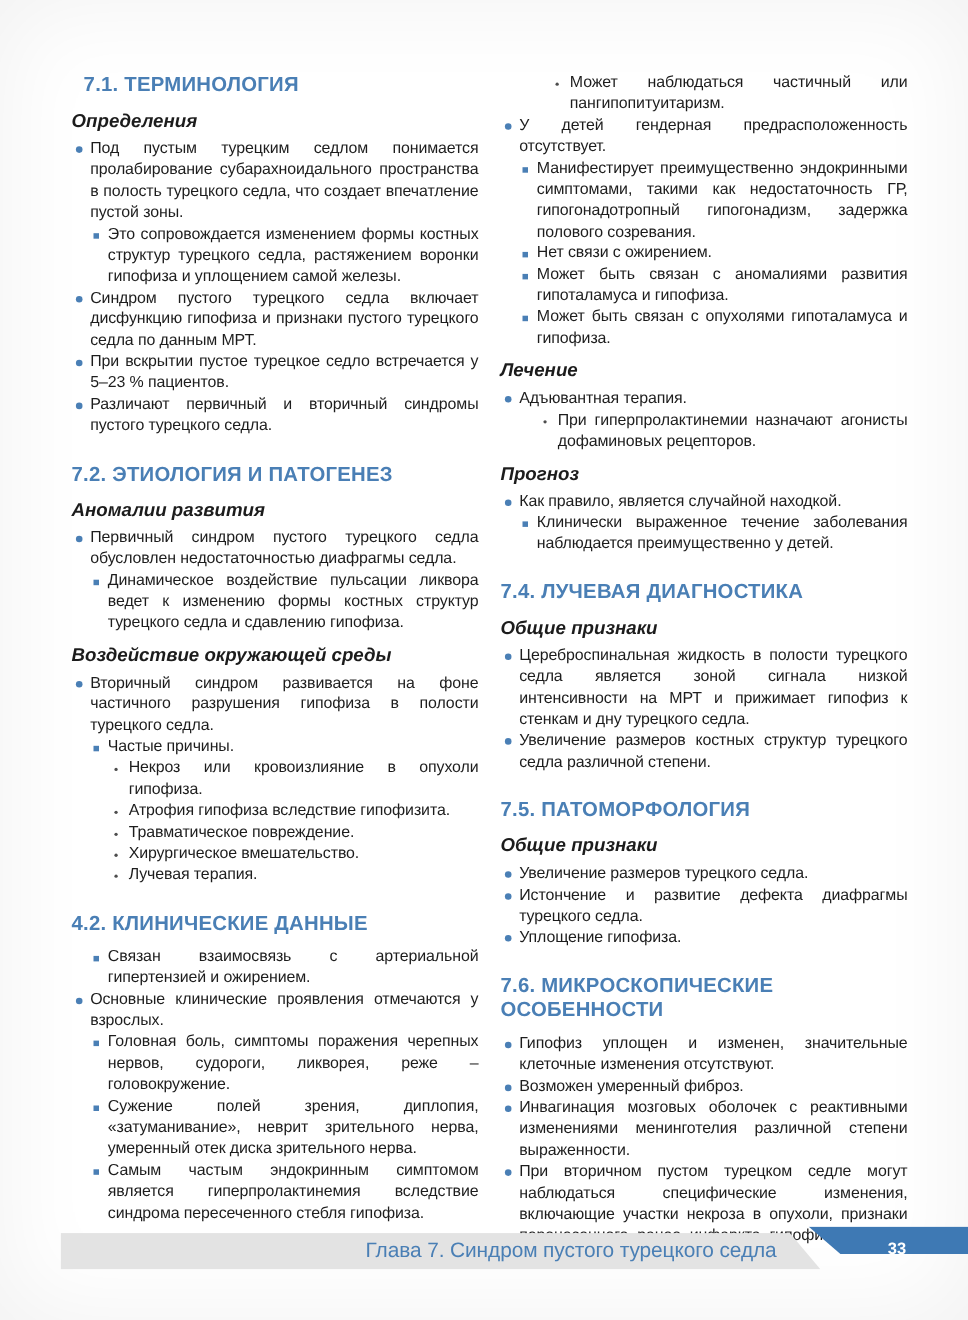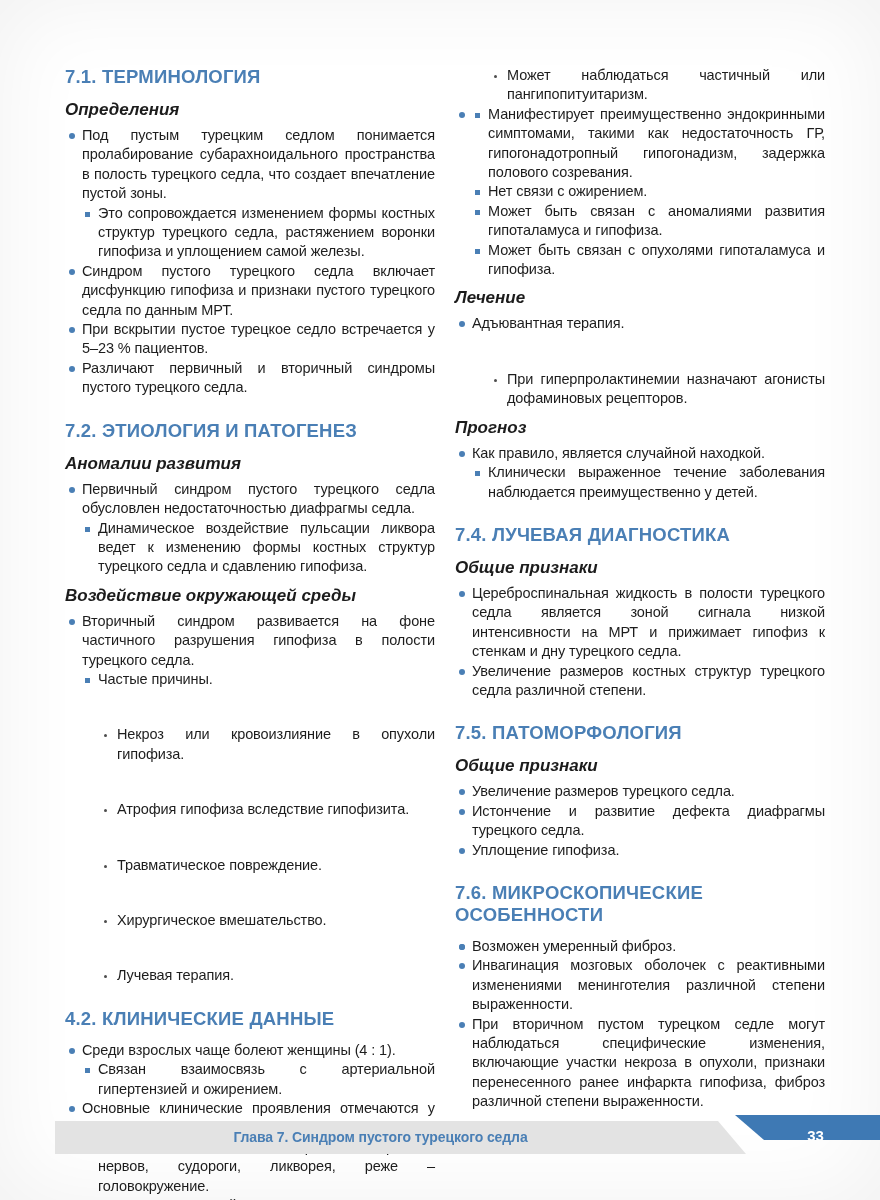--- a/index.html
+++ b/index.html
@@ -14,21 +14,21 @@
     color: #1d1d1d;
     box-shadow: inset 0 0 90px rgba(0,0,0,0.06);
   }
   .col {
     position: absolute;
     top: 66px;
     width: 370px;
   }
   .col-left  { left: 65px;  }
   .col-right { left: 455px; }
-  .col > :first-child { margin-top: 0; }
+  .col > :first-child { margin-top: 0; margin-left: 11px; }
 
   .section-heading {
     font-size: 18.5px;
     line-height: 22px;
     font-weight: 700;
     color: #4a7fb5;
     letter-spacing: 0.2px;
     margin: 22px 0 11px 0;
   }
   .subheading {
@@ -42,21 +42,21 @@
   .li {
     position: relative;
     font-size: 14.5px;
     line-height: 19.4px;
     letter-spacing: -0.1px;
     text-align: justify;
     margin: 0;
   }
   .lvl1 { padding-left: 17px; }
   .lvl2 { padding-left: 33px; }
-  .lvl3 { padding-left: 52px; margin-top: 36px; }
+  .lvl3 { padding-left: 52px; }
   .marker { position: absolute; display: inline-block; }
   .m1 {
     left: 4px; top: 7px;
     width: 6px; height: 6px;
     border-radius: 50%;
     background: #4a7fb5;
   }
   .m2 {
     left: 20px; top: 8px;
     width: 5px; height: 5px;
@@ -73,24 +73,24 @@
   .footer-bar {
     position: absolute;
     left: 55px; top: 1121px;
     width: 691px; height: 33px;
     background: #e3e3e3;
     clip-path: polygon(0 0, 663px 0, 691px 100%, 0 100%);
   }
   .footer-chapter {
     display: block;
     line-height: 33px;
-    text-align: center;
+    text-align: right;
     padding-right: 40px;
-    font-size: 14px;
-    font-weight: 700;
+    font-size: 19px;
+    font-weight: 400;
     color: #4a7fb5;
     letter-spacing: -0.1px;
   }
   .footer-ribbon {
     position: absolute;
     left: 706px; top: 1115px;
     width: 174px; height: 25px;
     background: #3e79b4;
     clip-path: polygon(29px 0, 100% 0, 100% 100%, 58px 100%);
   }
@@ -122,51 +122,50 @@
       <div class="li lvl2"><span class="marker m2"></span><span class="txt">Динамическое воздействие пульсации ликвора ведет к изменению формы костных структур турецкого седла и сдавлению гипофиза.</span></div>
       <div class="subheading">Воздействие окружающей среды</div>
       <div class="li lvl1"><span class="marker m1"></span><span class="txt">Вторичный синдром развивается на фоне частичного разрушения гипофиза в полости турецкого седла.</span></div>
       <div class="li lvl2"><span class="marker m2"></span><span class="txt">Частые причины.</span></div>
       <div class="li lvl3"><span class="marker m3"></span><span class="txt">Некроз или кровоизлияние в опухоли гипофиза.</span></div>
       <div class="li lvl3"><span class="marker m3"></span><span class="txt">Атрофия гипофиза вследствие гипофизита.</span></div>
       <div class="li lvl3"><span class="marker m3"></span><span class="txt">Травматическое повреждение.</span></div>
       <div class="li lvl3"><span class="marker m3"></span><span class="txt">Хирургическое вмешательство.</span></div>
       <div class="li lvl3"><span class="marker m3"></span><span class="txt">Лучевая терапия.</span></div>
       <div class="section-heading">4.2. КЛИНИЧЕСКИЕ ДАННЫЕ</div>
-      <div class="li lvl1"><span class="marker m1"></span><span class="txt">Среди взрослых чаще болеют женщины (4 : 1).</span></div>
       <div class="li lvl2"><span class="marker m2"></span><span class="txt">Связан взаимосвязь с артериальной гипертензией и ожирением.</span></div>
       <div class="li lvl1"><span class="marker m1"></span><span class="txt">Основные клинические проявления отмечаются у взрослых.</span></div>
       <div class="li lvl2"><span class="marker m2"></span><span class="txt">Головная боль, симптомы поражения черепных нервов, судороги, ликворея, реже – головокружение.</span></div>
       <div class="li lvl2"><span class="marker m2"></span><span class="txt">Сужение полей зрения, диплопия, «затуманивание», неврит зрительного нерва, умеренный отек диска зрительного нерва.</span></div>
       <div class="li lvl2"><span class="marker m2"></span><span class="txt">Самым частым эндокринным симптомом является гиперпролактинемия вследствие синдрома пересеченного стебля гипофиза.</span></div>
     </div>
   <div class="col col-right">
       <div class="li lvl3"><span class="marker m3"></span><span class="txt">Может наблюдаться частичный или пангипопитуитаризм.</span></div>
-      <div class="li lvl1"><span class="marker m1"></span></div>
+      <div class="li lvl1"><span class="marker m1"></span><span class="txt">У детей гендерная предрасположенность отсутствует.</span></div>
       <div class="li lvl2"><span class="marker m2"></span><span class="txt">Манифестирует преимущественно эндокринными симптомами, такими как недостаточность ГР, гипогонадотропный гипогонадизм, задержка полового созревания.</span></div>
       <div class="li lvl2"><span class="marker m2"></span><span class="txt">Нет связи с ожирением.</span></div>
       <div class="li lvl2"><span class="marker m2"></span><span class="txt">Может быть связан с аномалиями развития гипоталамуса и гипофиза.</span></div>
       <div class="li lvl2"><span class="marker m2"></span><span class="txt">Может быть связан с опухолями гипоталамуса и гипофиза.</span></div>
       <div class="subheading">Лечение</div>
       <div class="li lvl1"><span class="marker m1"></span><span class="txt">Адъювантная терапия.</span></div>
       <div class="li lvl3"><span class="marker m3"></span><span class="txt">При гиперпролактинемии назначают агонисты дофаминовых рецепторов.</span></div>
       <div class="subheading">Прогноз</div>
       <div class="li lvl1"><span class="marker m1"></span><span class="txt">Как правило, является случайной находкой.</span></div>
       <div class="li lvl2"><span class="marker m2"></span><span class="txt">Клинически выраженное течение заболевания наблюдается преимущественно у детей.</span></div>
       <div class="section-heading">7.4. ЛУЧЕВАЯ ДИАГНОСТИКА</div>
       <div class="subheading">Общие признаки</div>
       <div class="li lvl1"><span class="marker m1"></span><span class="txt">Цереброспинальная жидкость в полости турецкого седла является зоной сигнала низкой интенсивности на МРТ и прижимает гипофиз к стенкам и дну турецкого седла.</span></div>
       <div class="li lvl1"><span class="marker m1"></span><span class="txt">Увеличение размеров костных структур турецкого седла различной степени.</span></div>
       <div class="section-heading">7.5. ПАТОМОРФОЛОГИЯ</div>
       <div class="subheading">Общие признаки</div>
       <div class="li lvl1"><span class="marker m1"></span><span class="txt">Увеличение размеров турецкого седла.</span></div>
       <div class="li lvl1"><span class="marker m1"></span><span class="txt">Истончение и развитие дефекта диафрагмы турецкого седла.</span></div>
       <div class="li lvl1"><span class="marker m1"></span><span class="txt">Уплощение гипофиза.</span></div>
       <div class="section-heading">7.6. МИКРОСКОПИЧЕСКИЕ ОСОБЕННОСТИ</div>
-      <div class="li lvl1"><span class="marker m1"></span></div>
+      <div class="li lvl1"><span class="marker m1"></span><span class="txt">Гипофиз уплощен и изменен, значительные клеточные изменения отсутствуют.</span></div>
       <div class="li lvl1"><span class="marker m1"></span><span class="txt">Возможен умеренный фиброз.</span></div>
       <div class="li lvl1"><span class="marker m1"></span><span class="txt">Инвагинация мозговых оболочек с реактивными изменениями менинготелия различной степени выраженности.</span></div>
       <div class="li lvl1"><span class="marker m1"></span><span class="txt">При вторичном пустом турецком седле могут наблюдаться специфические изменения, включающие участки некроза в опухоли, признаки перенесенного ранее инфаркта гипофиза, фиброз различной степени выраженности.</span></div>
     </div>
 
   <div class="footer-bar">
     <span class="footer-chapter">Глава 7. Синдром пустого турецкого седла</span>
   </div>
   <div class="footer-ribbon">
     <span class="footer-page">33</span>

